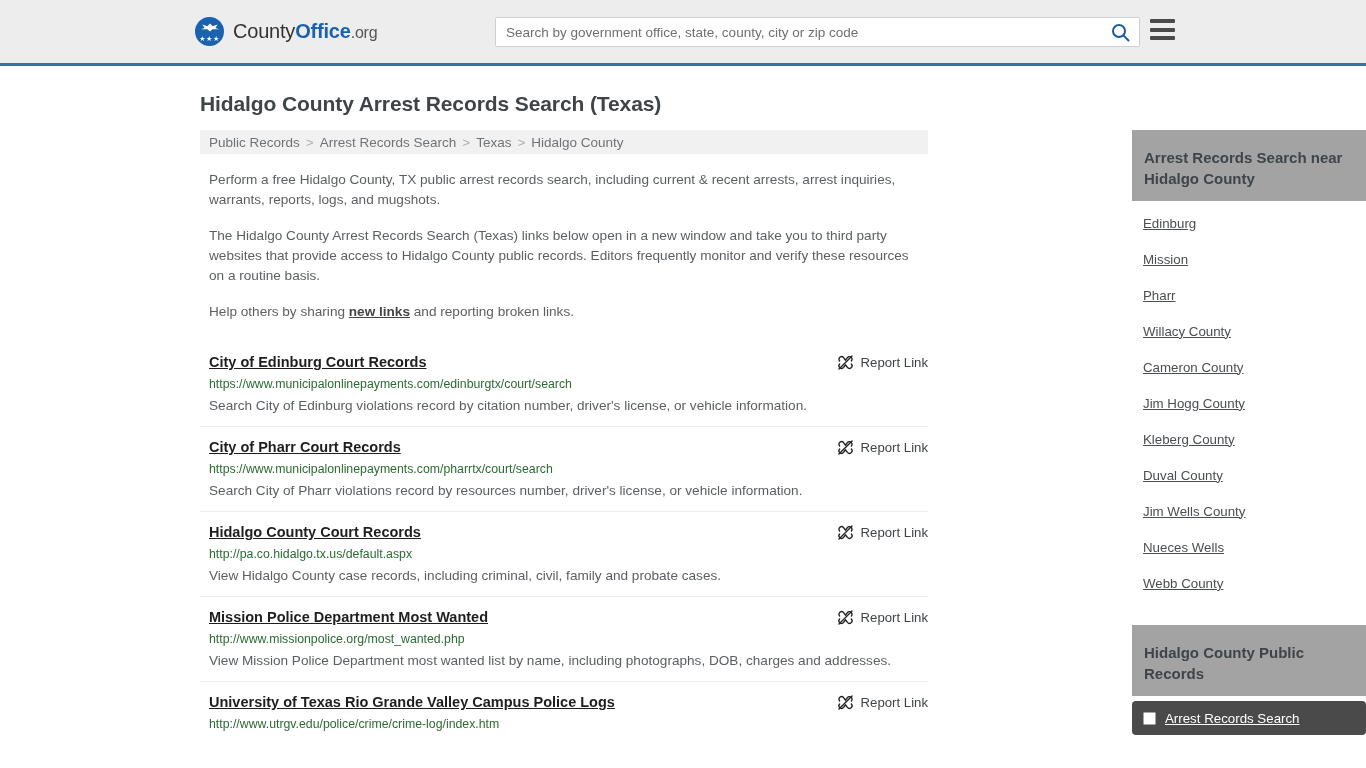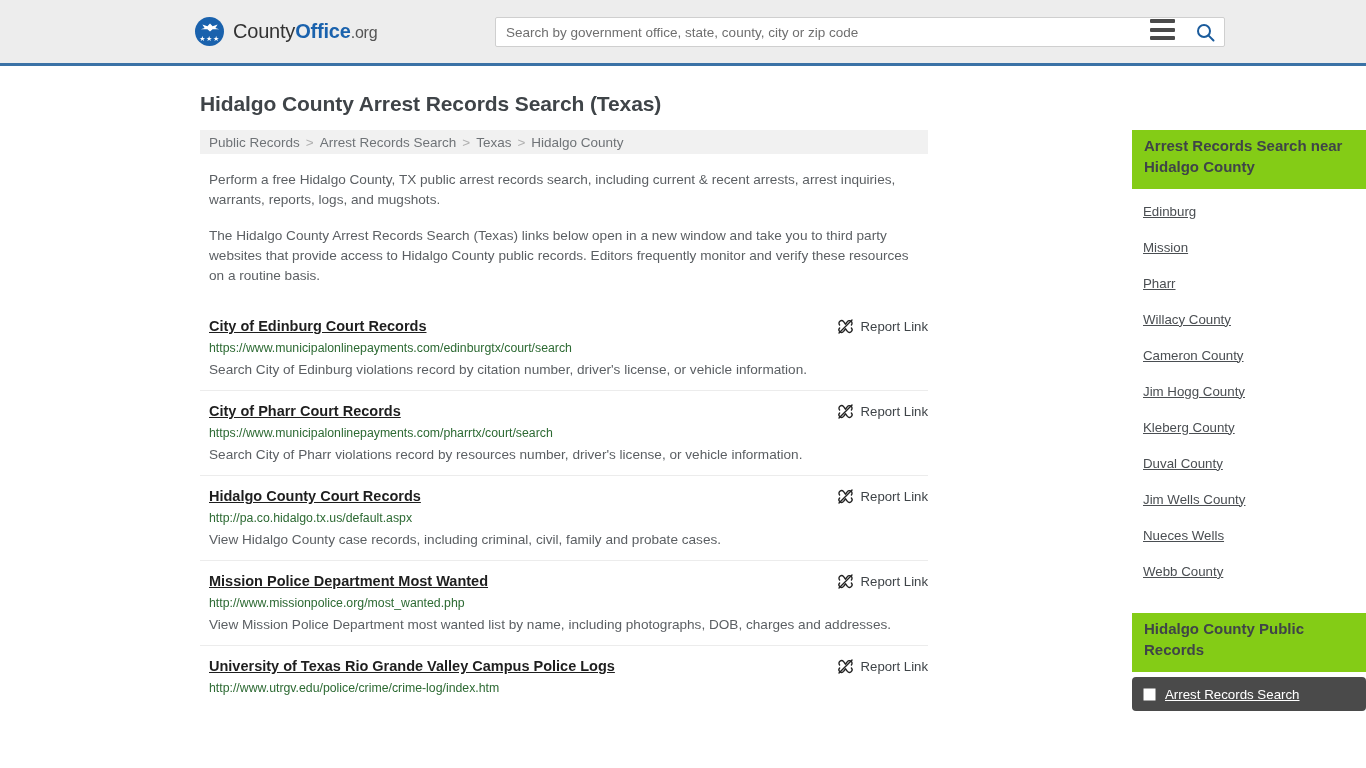--- a/index.html
+++ b/index.html
@@ -61,21 +61,21 @@
     white-space: nowrap;
   }
   .brand-text .b-bold { color: #1a62ad; font-weight: bold; }
   .brand-text .b-first { font-weight: normal; color: #333; }
   .brand-text .b-tld { font-size: 16px; color: #555; }
 
   .search-wrap {
     position: absolute;
     left: 495px;
     top: 17px;
-    width: 730px;
+    width: 645px;
     height: 30px;
     display: flex;
     align-items: center;
     background: #ffffff;
     border: 1px solid #cfcfcf;
     border-radius: 2px;
   }
   .search-input {
     flex: 1 1 auto;
     border: 0;
@@ -212,22 +212,22 @@
     color: #3f4448;
   }
 
   
   .sidebar {
     width: 234px;
     flex: 0 0 234px;
     margin-left: 204px;
   }
   .side-box-head {
-    background: #84cc16;
-    padding: 5px 12px 12px 12px;
+    background: #a3a3a3;
+    padding: 17px 12px 12px 12px;
     font-size: 15px;
     font-weight: bold;
     color: #3f4448;
     line-height: 21px;
   }
   .side-list { margin-top: 4px; }
   .side-item {
     display: flex;
     align-items: center;
     gap: 8px;
@@ -304,20 +304,21 @@
         <a>Arrest Records Search</a>
         <span class="sep">&gt;</span>
         <a>Texas</a>
         <span class="sep">&gt;</span>
         <a>Hidalgo County</a>
       </nav>
 
       <div class="intro">
         <p>Perform a free Hidalgo County, TX public arrest records search, including current &amp; recent arrests, arrest inquiries, warrants, reports, logs, and mugshots.</p>
         <p>The Hidalgo County Arrest Records Search (Texas) links below open in a new window and take you to third party websites that provide access to Hidalgo County public records. Editors frequently monitor and verify these resources on a routine basis.</p>
+        <p><span>Help others by sharing </span><a>new links</a><span> and reporting broken links.</span></p>
       </div>
 
       <div class="results">
 
         <div class="result">
           <a class="result-title">City of Edinburg Court Records</a>
           <div class="result-url">https://www.municipalonlinepayments.com/edinburgtx/court/search</div>
           <div class="result-desc">Search City of Edinburg violations record by citation number, driver's license, or vehicle information.</div>
           <div class="report-link">
             <span class="icon">

